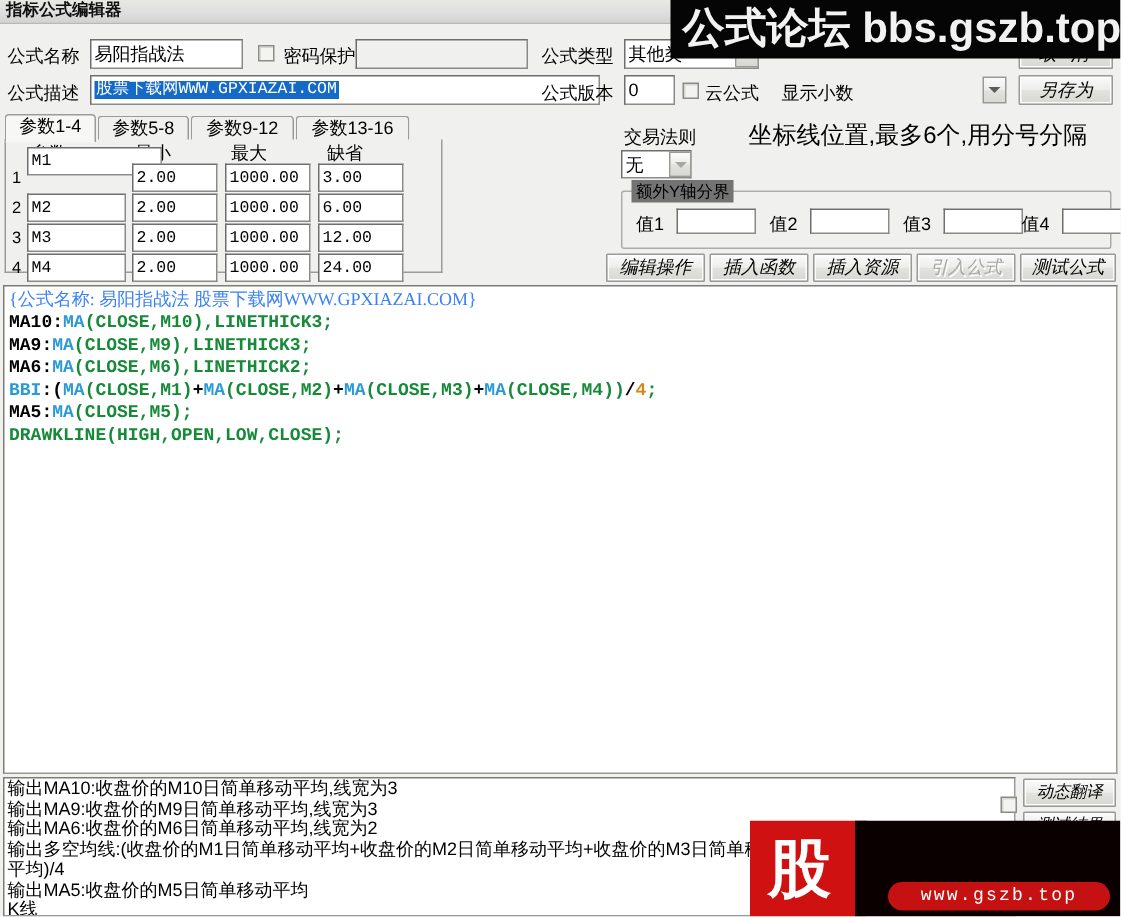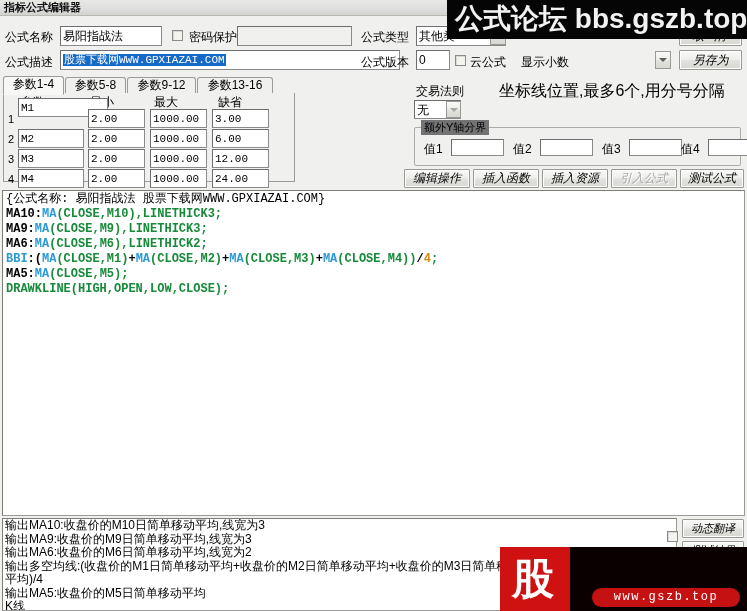--- a/index.html
+++ b/index.html
@@ -98,21 +98,21 @@
     position:absolute;left:2px;top:190px;width:743px;height:326px;
     background:#fff;border:1px solid #9a9a94;
     border-top-color:#7d7d78;border-left-color:#7d7d78;box-sizing:border-box;
     overflow:hidden;
   }
   .editor .code{
     position:absolute;left:3px;top:1px;
     font-family:"Liberation Mono","DejaVu Sans Mono",monospace;
     font-size:12px;line-height:15px;white-space:pre;
   }
-  .c-com{color:#000000;}
+  .c-com{color:#3b82f6;font-family:Liberation Serif, serif;}
   .c-out{color:#000;font-weight:bold;}
   .c-fn{color:#2a9ad6;font-weight:bold;}
   .c-arg{color:#178a3a;font-weight:bold;}
   .c-num{color:#d08a16;font-weight:bold;}
   .c-pl{color:#000;font-weight:bold;}
   .c-bbi{color:#2a9ad6;font-weight:bold;margin-top:20px;}
 
   
   .outpane{
     position:absolute;left:2px;top:518px;width:675px;height:93px;

